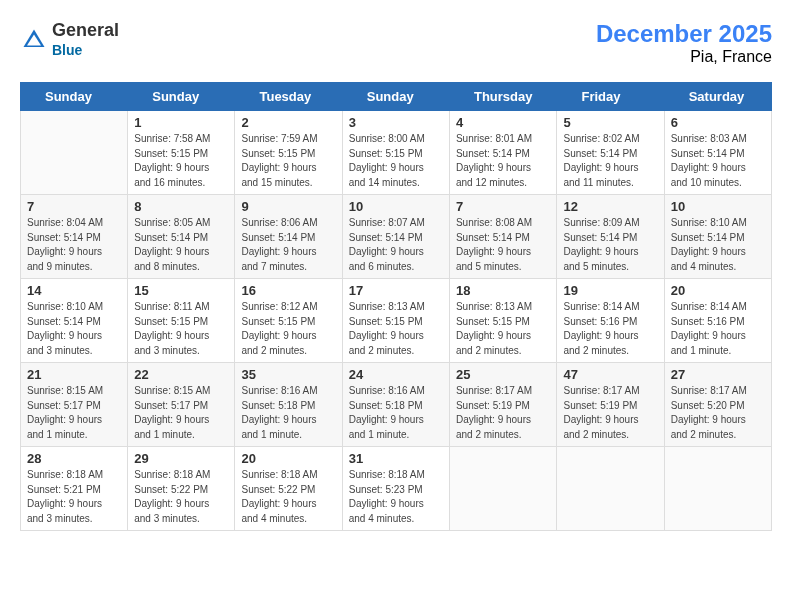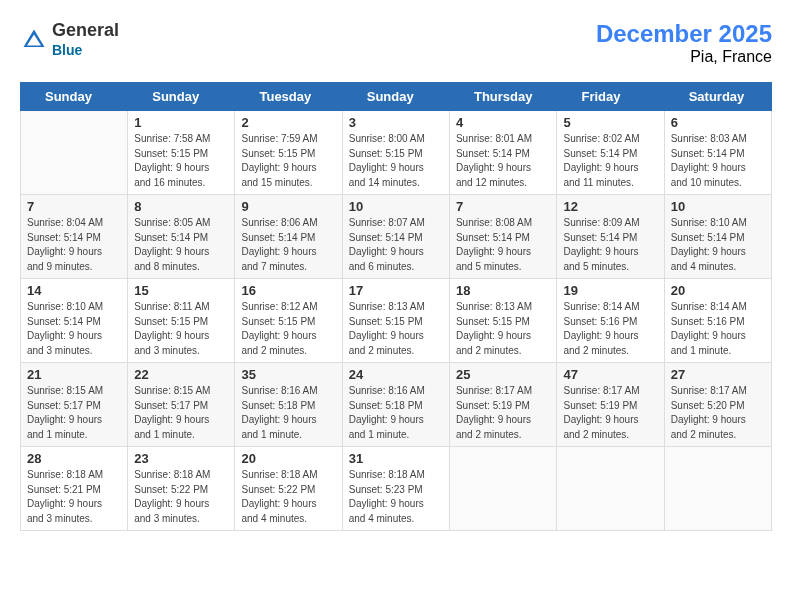--- a/index.html
+++ b/index.html
@@ -237,21 +237,21 @@
           <span class="day-number">27</span>
           <div class="day-info">Sunrise: 8:17 AM<br>Sunset: 5:20 PM<br>Daylight: 9 hours<br>and 2 minutes.</div>
         </td>
       </tr>
       <tr>
         <td>
           <span class="day-number">28</span>
           <div class="day-info">Sunrise: 8:18 AM<br>Sunset: 5:21 PM<br>Daylight: 9 hours<br>and 3 minutes.</div>
         </td>
         <td>
-          <span class="day-number">23</span>
+          <span class="day-number">29</span>
           <div class="day-info">Sunrise: 8:18 AM<br>Sunset: 5:22 PM<br>Daylight: 9 hours<br>and 3 minutes.</div>
         </td>
         <td>
           <span class="day-number">20</span>
           <div class="day-info">Sunrise: 8:18 AM<br>Sunset: 5:22 PM<br>Daylight: 9 hours<br>and 4 minutes.</div>
         </td>
         <td>
           <span class="day-number">31</span>
           <div class="day-info">Sunrise: 8:18 AM<br>Sunset: 5:23 PM<br>Daylight: 9 hours<br>and 4 minutes.</div>
         </td>

